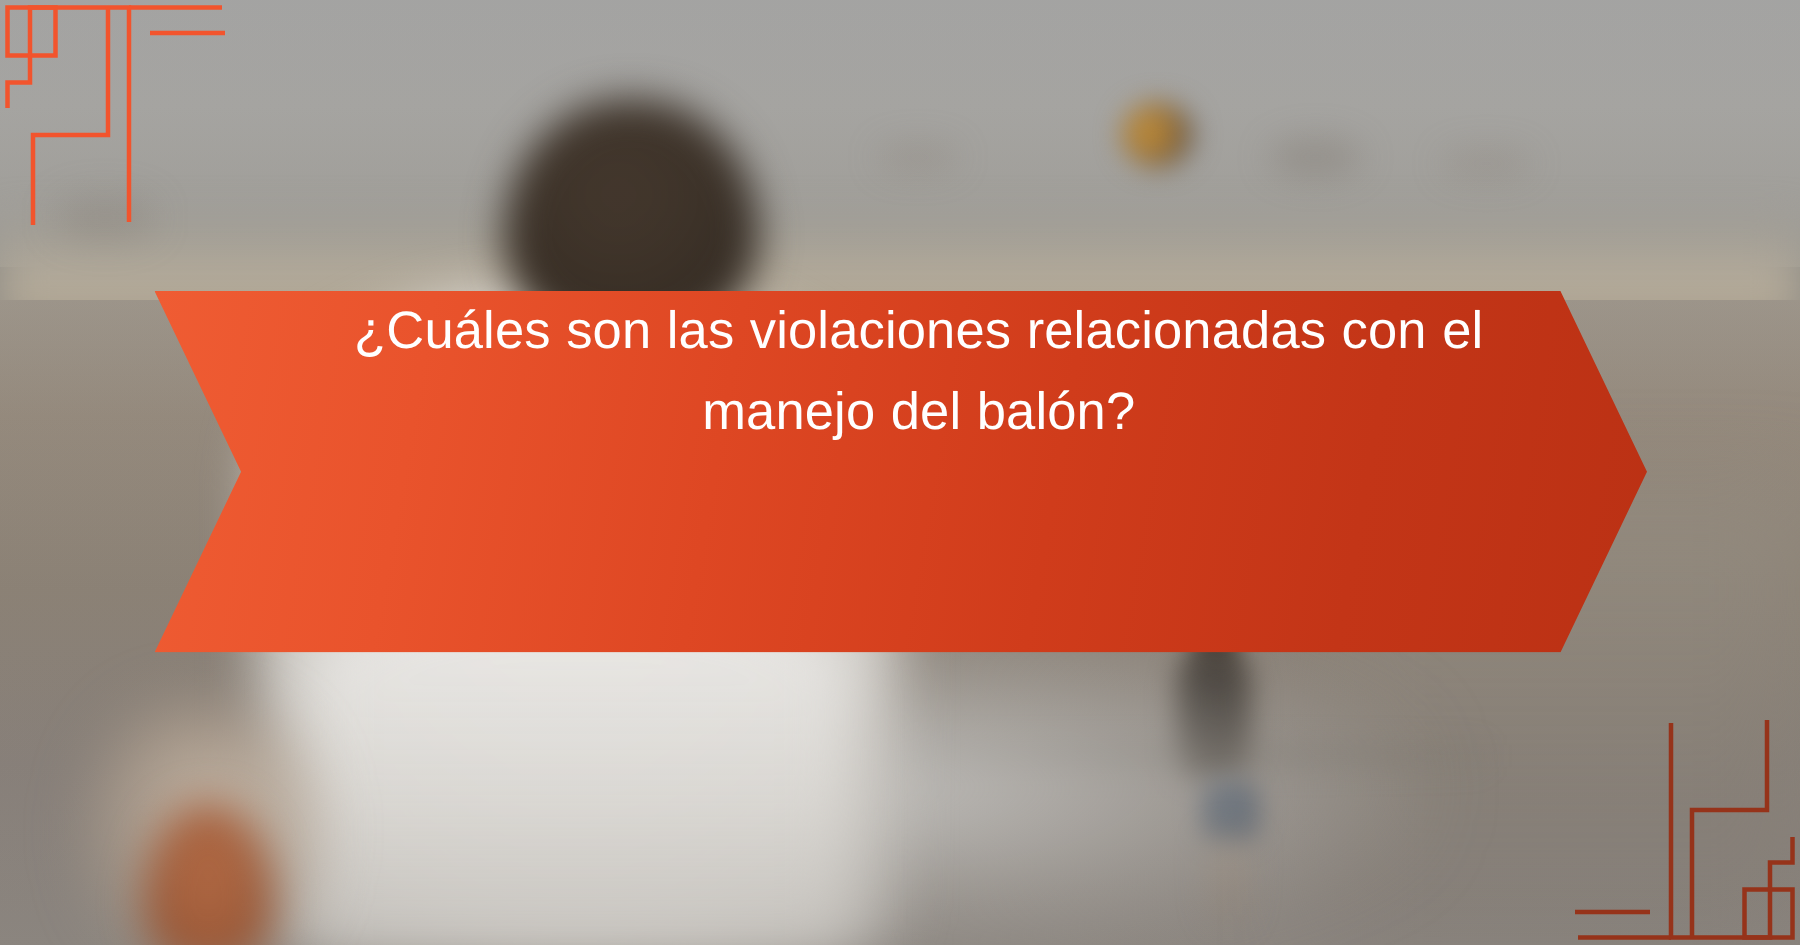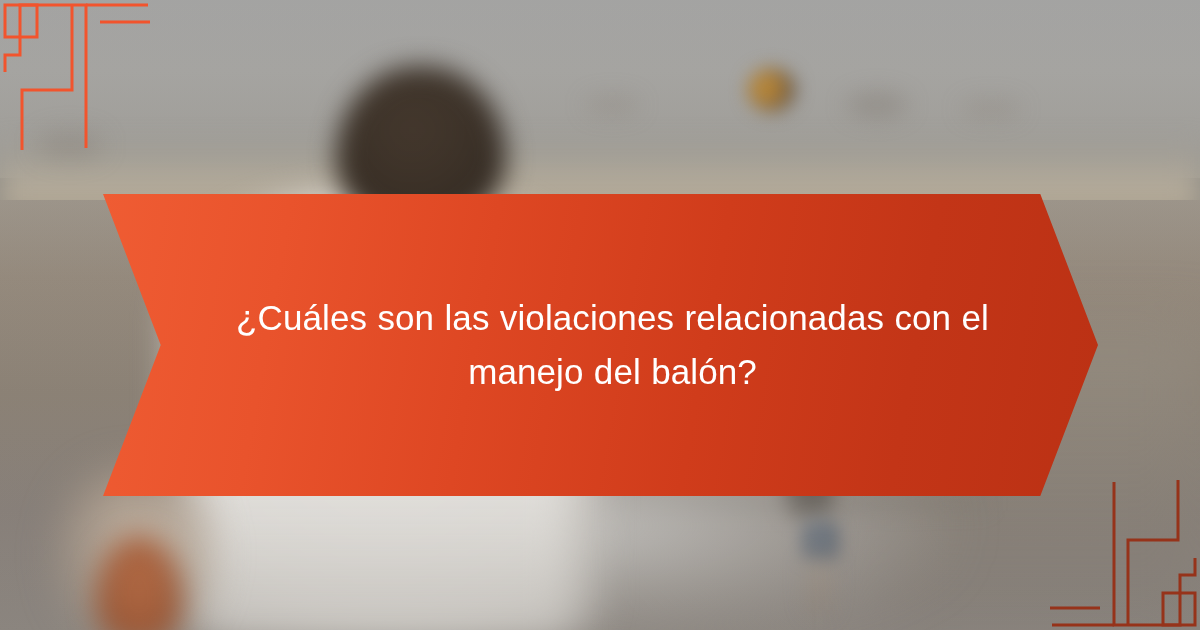--- a/index.html
+++ b/index.html
@@ -200,26 +200,25 @@
   }
   .corner-tl { left: 0; top: 0; }
   .corner-br { right: 0; bottom: 0; }
 
   
   .banner {
     position: absolute;
     left: 103px;
     top: 194px;
     width: 995px;
-    height: 302px;
+    height: 241px;
     background: linear-gradient(100deg, #ef5c33 0%, #e9532c 18%, #de4723 38%, #d03c1b 60%, #c33517 80%, #bb3114 100%);
     -webkit-clip-path: polygon(0% 0%, 94.2% 0%, 100% 50%, 94.2% 100%, 0% 100%, 5.8% 50%);
     clip-path: polygon(0% 0%, 94.2% 0%, 100% 50%, 94.2% 100%, 0% 100%, 5.8% 50%);
     display: flex;
-    align-items: center;
     justify-content: center;
   }
 
   .banner-text {
     color: #ffffff;
     font-family: "Liberation Sans", sans-serif;
     font-size: 35px;
     font-weight: 400;
     line-height: 1.55;
     text-align: center;

